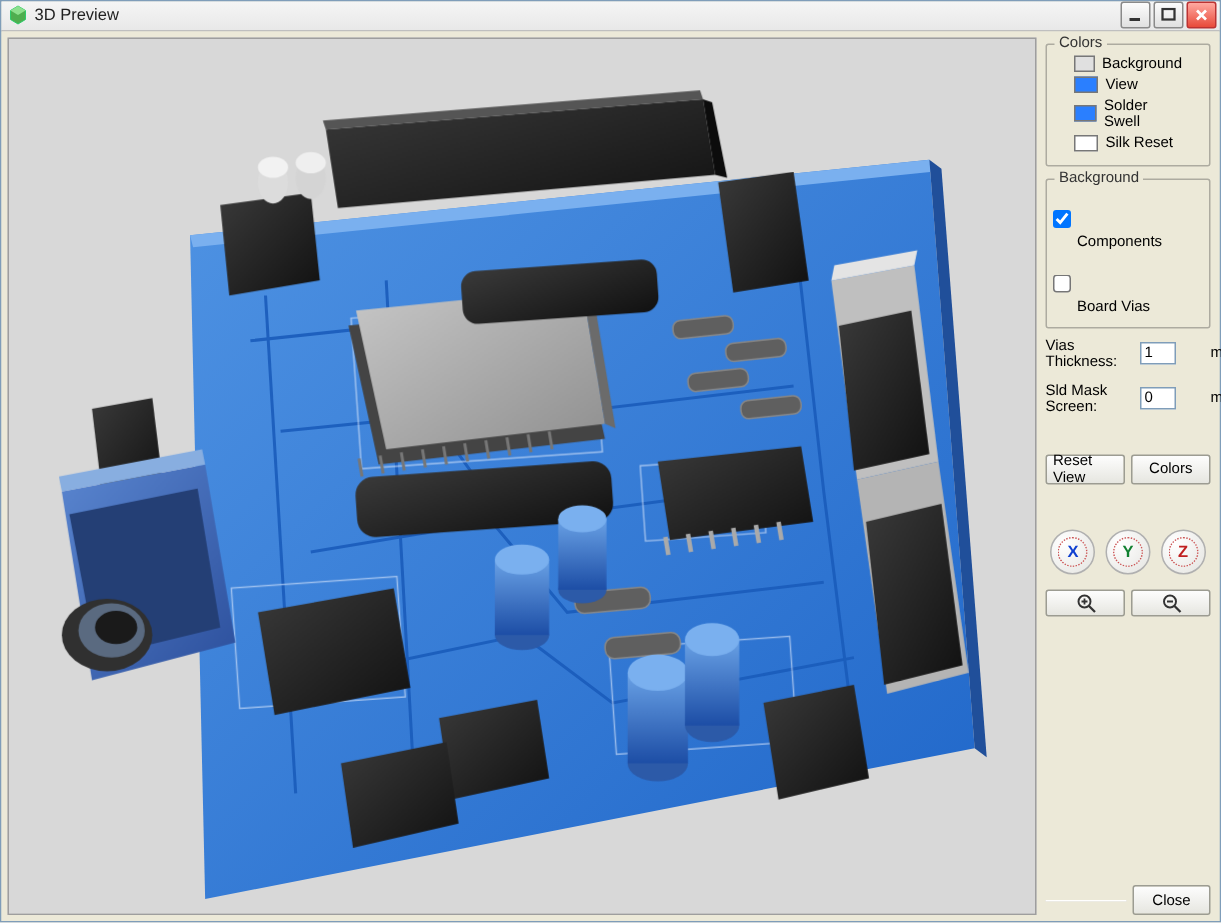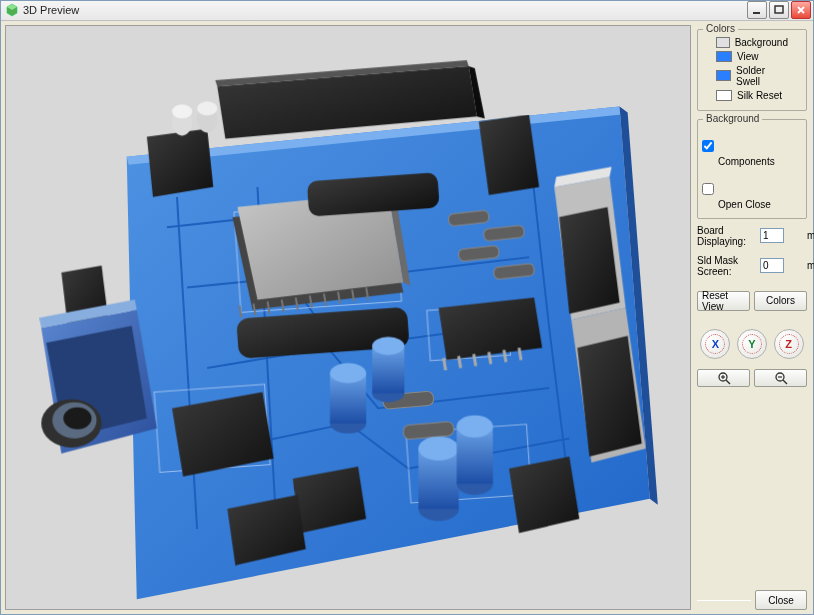--- a/index.html
+++ b/index.html
@@ -115,21 +115,21 @@
   }
   .num-row .lbl { flex: 1; font-size: 10px; }
   .num-row input[type=text] {
     width: 24px; height: 15px;
     border: 1px solid #7f9db9;
     font-size: 10px;
     padding: 0 2px;
     background: #fff;
   }
   .num-row .unit { font-size: 10px; width: 16px; padding-left: 20px; }
-  .btn-row { display: flex; gap: 4px; margin: 8px 0; justify-content: flex-end; }
+  .btn-row { display: flex; gap: 4px; margin: 20px 0; justify-content: flex-end; }
   .btn {
     flex: 1;
     height: 20px;
     font-size: 10px;
     background: linear-gradient(#fdfdfd, #e6e6e0);
     border: 1px solid #9c9c92;
     border-radius: 2px;
     cursor: default;
     display: flex; align-items: center; justify-content: center;
     padding: 0 4px;
@@ -398,26 +398,26 @@
       </div>
 
       <div class="fieldset">
         <span class="legend">Background</span>
         <div class="check-row">
           <input type="checkbox" id="cbComp" checked="" style="">
           <label for="cbComp">Components</label>
         </div>
         <div class="check-row">
           <input type="checkbox" id="cbVias" style="">
-          <label for="cbVias">Open Close</label>
+          <label for="cbVias">Board Vias</label>
         </div>
       </div>
 
       <div class="num-row">
-        <span class="lbl">Board Displaying:</span>
+        <span class="lbl">Vias Thickness:</span>
         <input type="text" value="1" style="">
         <span class="unit">mm</span>
       </div>
       <div class="num-row">
         <span class="lbl">Sld Mask Screen:</span>
         <input type="text" value="0" style="">
         <span class="unit">mm</span>
       </div>
 
       <div class="btn-row">

